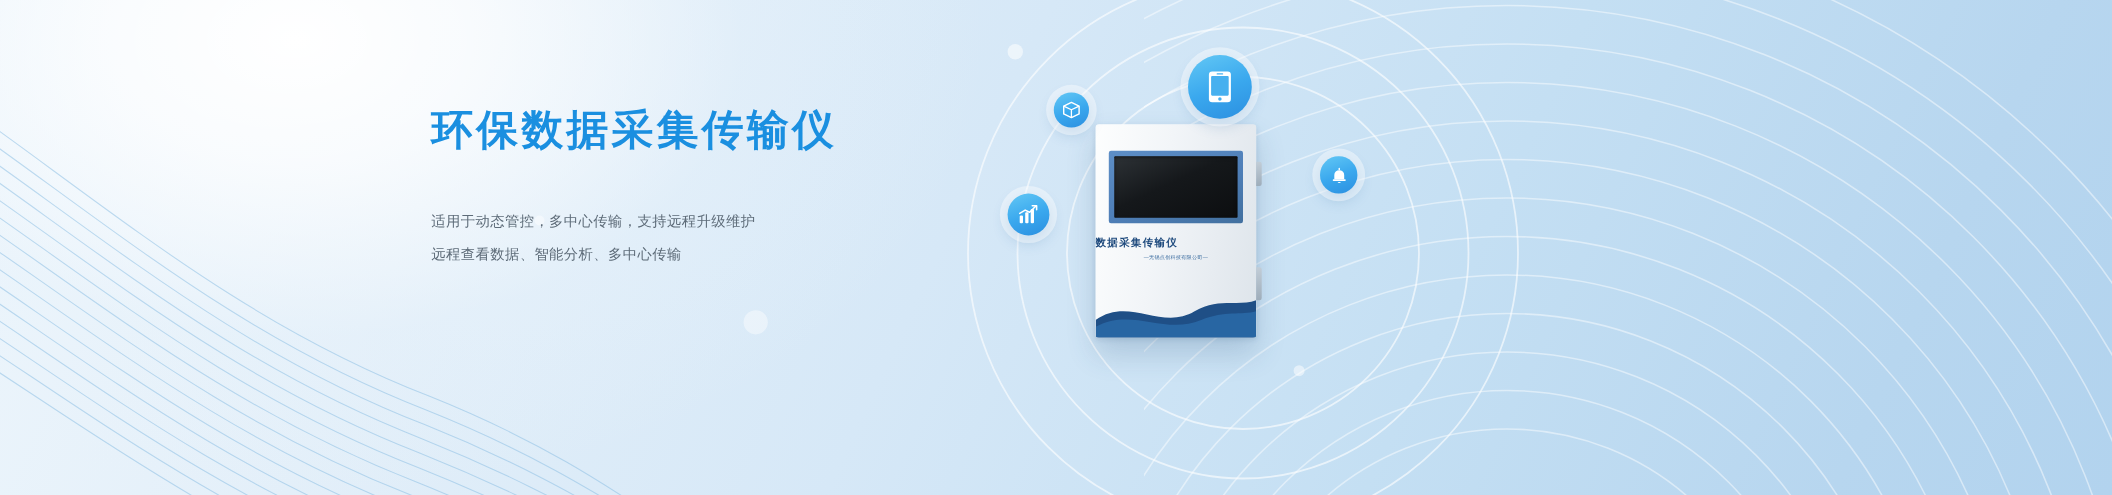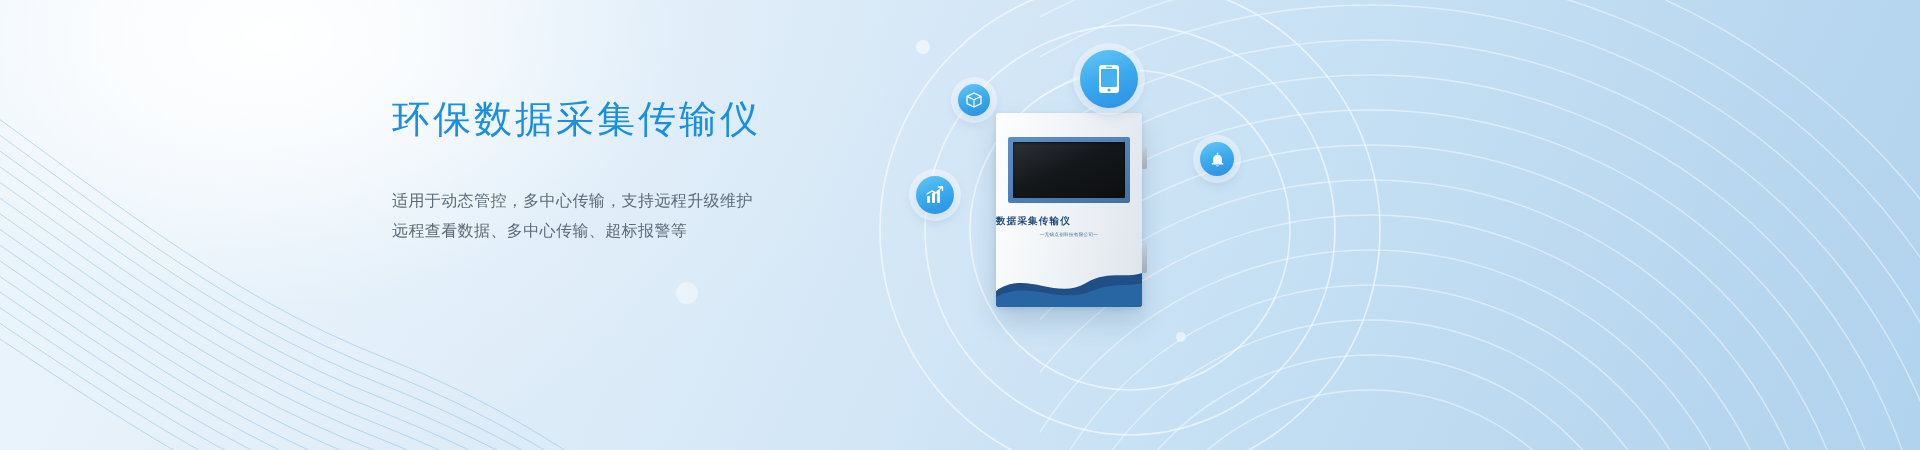--- a/index.html
+++ b/index.html
@@ -56,28 +56,28 @@
   .copy {
     position:absolute;
     left:392px; top:96px;
     width:560px;
   }
   .title {
     font-size:38px;
     line-height:46px;
     letter-spacing:3px;
     color:#1a8fe0;
-    font-weight:400;
+    font-weight:700;
     white-space:nowrap;
   }
   .sub {
     margin-top:44px;
   }
   .sub-line {
-    font-size:16px;
+    font-size:13px;
     line-height:30px;
     letter-spacing:.4px;
     color:#5d6b78;
     white-space:nowrap;
   }
 
   
   .device {
     position:absolute;
     left:996px; top:113px;
@@ -206,21 +206,21 @@
   <span class="dot d1"></span>
   <span class="dot d2"></span>
   <span class="dot d3"></span>
   <span class="dot d4"></span>
   <span class="dot d5"></span>
 
   <div class="copy">
     <h1 class="title">环保数据采集传输仪</h1>
     <div class="sub">
       <p class="sub-line">适用于动态管控，多中心传输，支持远程升级维护</p>
-      <p class="sub-line">远程查看数据、多中心传输、超标报警等</p>
+      <p class="sub-line">远程查看数据、智能分析、多中心传输</p>
     </div>
   </div>
 
   <div class="device">
     <div class="device-inner">
       <div class="dev-screen-frame">
         <div class="dev-screen"></div>
       </div>
       <div class="dev-label">数据采集传输仪</div>
       <div class="dev-sublabel">—无锡点创科技有限公司—</div>

